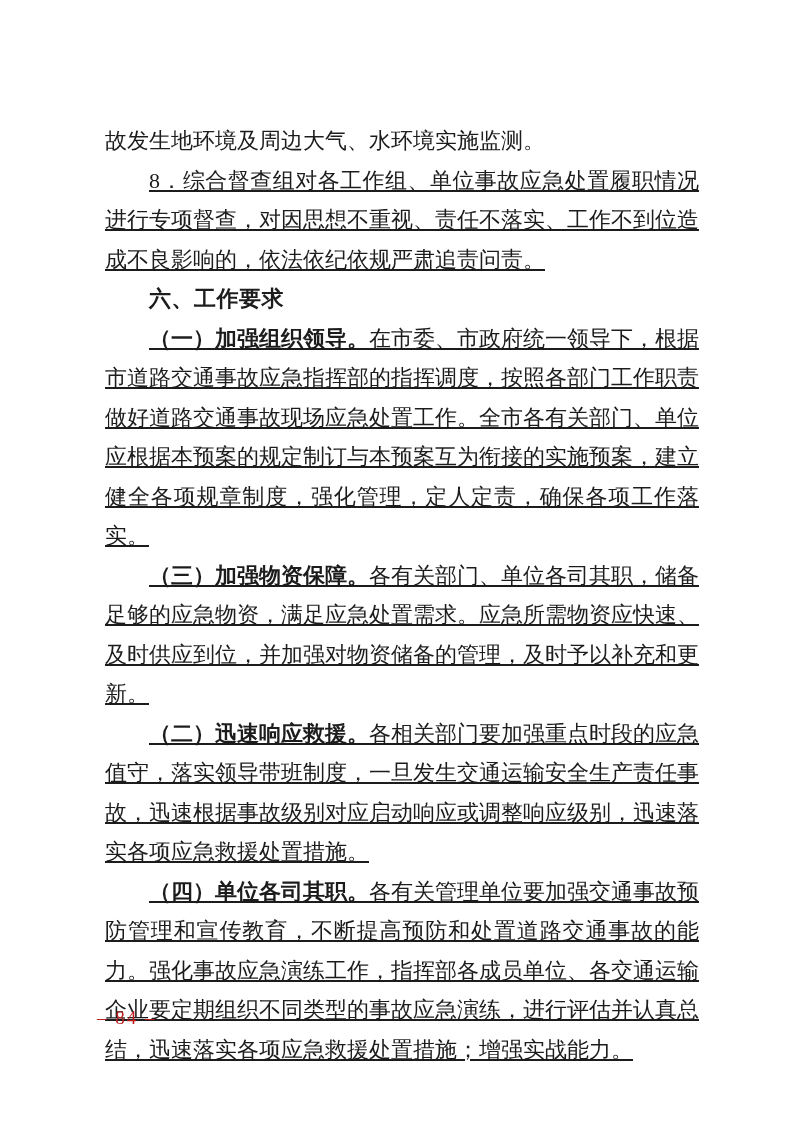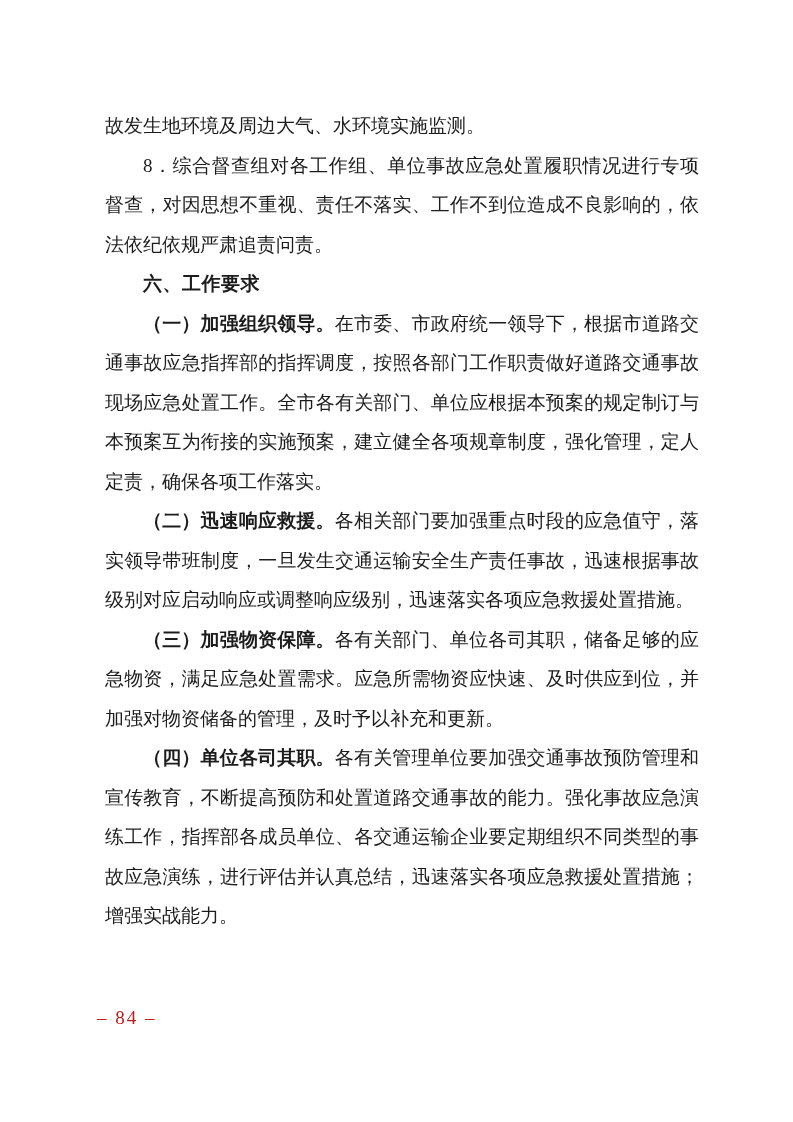--- a/index.html
+++ b/index.html
@@ -12,32 +12,33 @@
     width: 793px;
     height: 1122px;
     background: #ffffff;
     overflow: hidden;
     font-family: "Liberation Serif", "DejaVu Serif", serif;
     color: #1c1c1c;
   }
   .doc-body {
     position: absolute;
     left: 105px;
-    top: 106px;
+    top: 121px;
     width: 594px;
-    font-size: 19px;
+    font-size: 22px;
     line-height: 39.5px;
     text-align: justify;
   }
   .doc-body p {
     margin: 0;
     padding: 0;
   }
   .para-indent {
     text-indent: 2em;
+    text-decoration: underline;
   }
   .section-heading {
     text-indent: 2em;
     font-weight: 700;
     font-family: Liberation Serif, serif;
     letter-spacing: 0.5px;
   }
   .para-lead {
     font-weight: 700;
   }
@@ -54,18 +55,18 @@
 </style>
 </head>
 <body>
 
 <div class="page">
   <div class="doc-body" id="doc-body">
       <p class=""><span>故发生地环境及周边大气、水环境实施监测。</span></p>
       <p class="para-indent"><span>8．综合督查组对各工作组、单位事故应急处置履职情况进行专项督查，对因思想不重视、责任不落实、工作不到位造成不良影响的，依法依纪依规严肃追责问责。</span></p>
       <p class="section-heading"><span>六、工作要求</span></p>
       <p class="para-indent"><span class="para-lead">（一）加强组织领导。</span><span>在市委、市政府统一领导下，根据市道路交通事故应急指挥部的指挥调度，按照各部门工作职责做好道路交通事故现场应急处置工作。全市各有关部门、单位应根据本预案的规定制订与本预案互为衔接的实施预案，建立健全各项规章制度，强化管理，定人定责，确保各项工作落实。</span></p>
+      <p class="para-indent"><span class="para-lead">（三）加强物资保障。</span><span>各有关部门、单位各司其职，储备足够的应急物资，满足应急处置需求。应急所需物资应快速、及时供应到位，并加强对物资储备的管理，及时予以补充和更新。</span></p>
       <p class="para-indent"><span class="para-lead">（二）迅速响应救援。</span><span>各相关部门要加强重点时段的应急值守，落实领导带班制度，一旦发生交通运输安全生产责任事故，迅速根据事故级别对应启动响应或调整响应级别，迅速落实各项应急救援处置措施。</span></p>
-      <p class="para-indent"><span class="para-lead">（三）加强物资保障。</span><span>各有关部门、单位各司其职，储备足够的应急物资，满足应急处置需求。应急所需物资应快速、及时供应到位，并加强对物资储备的管理，及时予以补充和更新。</span></p>
       <p class="para-indent"><span class="para-lead">（四）单位各司其职。</span><span>各有关管理单位要加强交通事故预防管理和宣传教育，不断提高预防和处置道路交通事故的能力。强化事故应急演练工作，指挥部各成员单位、各交通运输企业要定期组织不同类型的事故应急演练，进行评估并认真总结，迅速落实各项应急救援处置措施；增强实战能力。</span></p>
     </div>
   <div class="page-number">– 84 –</div>
 </div>
 
 </body></html>

